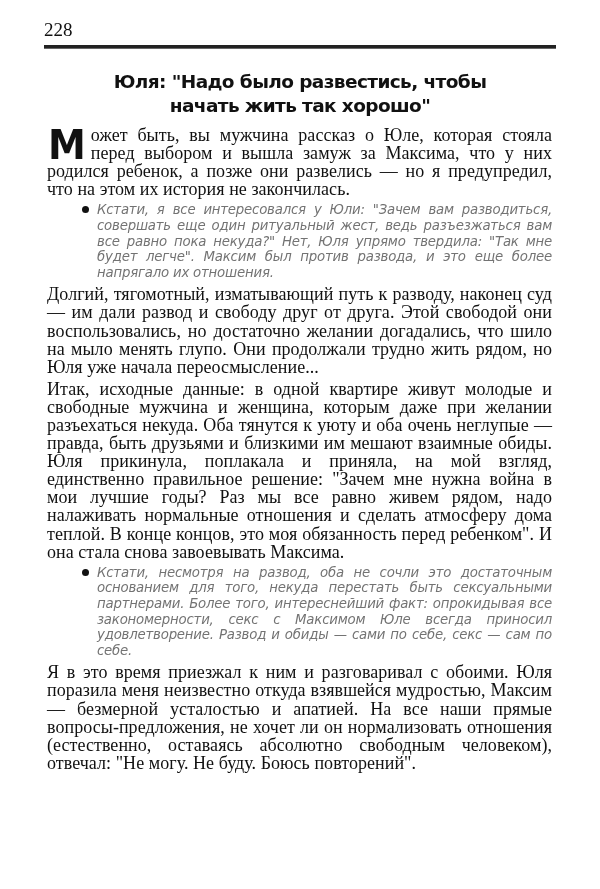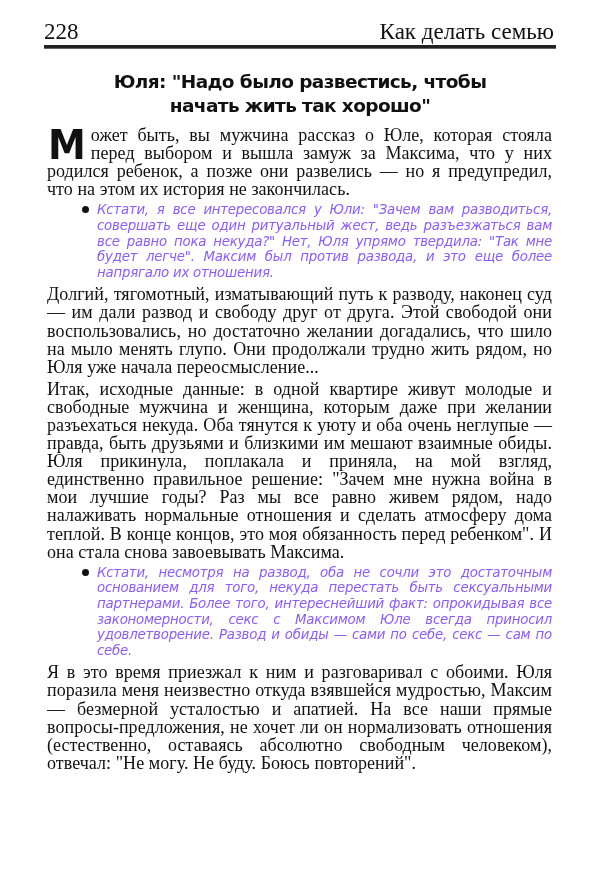--- a/index.html
+++ b/index.html
@@ -1,20 +1,20 @@
 <!DOCTYPE html>
 <html><head>
 <meta charset="utf-8">
 <style>
   html, body { margin: 0; padding: 0; background: #ffffff; }
   body { width: 600px; height: 889px; overflow: hidden; position: relative; color: #111; }
   .page { position: absolute; left: 0; top: 0; width: 600px; height: 889px; }
   .running-head {
     position: absolute; left: 44px; top: 16px; width: 510px; height: 30px;
-    font-family: "Liberation Serif", serif; font-size: 23px; color: #111;
+    font-family: "Liberation Serif", serif; font-size: 19px; color: #111;
   }
   .running-head .num { position: absolute; left: 0; top: 3px; }
   .running-head .title { position: absolute; right: 0; top: 3px; }
   .rule {
     position: absolute; left: 44px; top: 45px; width: 512px; height: 3px;
     background: #222; border-bottom: 1px solid #666;
   }
   .heading {
     position: absolute; left: 60px; top: 70px; width: 480px; text-align: center;
     font-family: "DejaVu Sans", sans-serif; font-weight: bold; font-size: 18.5px;
@@ -28,35 +28,34 @@
   .body p { margin: 0 0 4px 0; text-align: justify; }
   .body p.first { text-indent: 0; }
   .dropcap {
     float: left; font-family: "DejaVu Sans", sans-serif; font-weight: bold;
     font-size: 40px; line-height: 34px; margin: 2px 6px 0 0; transform: scaleX(0.95);
     letter-spacing: -2px;
   }
   .note {
     position: relative; margin: 2px 0 5px 50px;
     font-family: "DejaVu Sans", sans-serif; font-style: italic; font-size: 13.3px;
-    line-height: 15.6px; letter-spacing: -0.2px; color: #8b5cf6; text-align: justify;
+    line-height: 15.6px; letter-spacing: -0.2px; color: #737373; text-align: justify;
   }
   .note .bullet {
     position: absolute; left: -15px; top: 4px; width: 7px; height: 7px;
     background: #111; border-radius: 50%;
   }
 </style>
 </head>
 <body>
 
 <div class="page">
 
   <div class="running-head">
     <span class="num">228</span>
-    <span class="title">Как делать семью</span>
   </div>
   <div class="rule"></div>
 
   <div class="heading">
     <div>Юля: "Надо было развестись, чтобы</div>
     <div>начать жить так хорошо"</div>
   </div>
 
   <div class="body">
     <p class="first"><span class="dropcap">М</span><span>ожет быть, вы мужчина рассказ о Юле, которая стояла перед выбором и вышла замуж за Максима, что у них родился ребенок, а позже они развелись — но я предупредил, что на этом их история не закончилась.</span></p>

